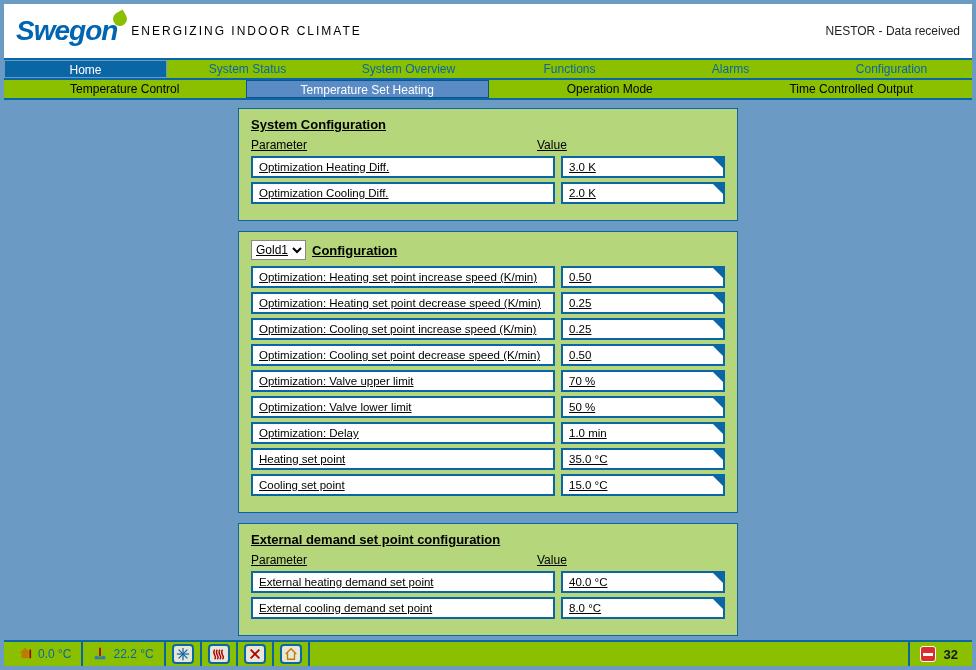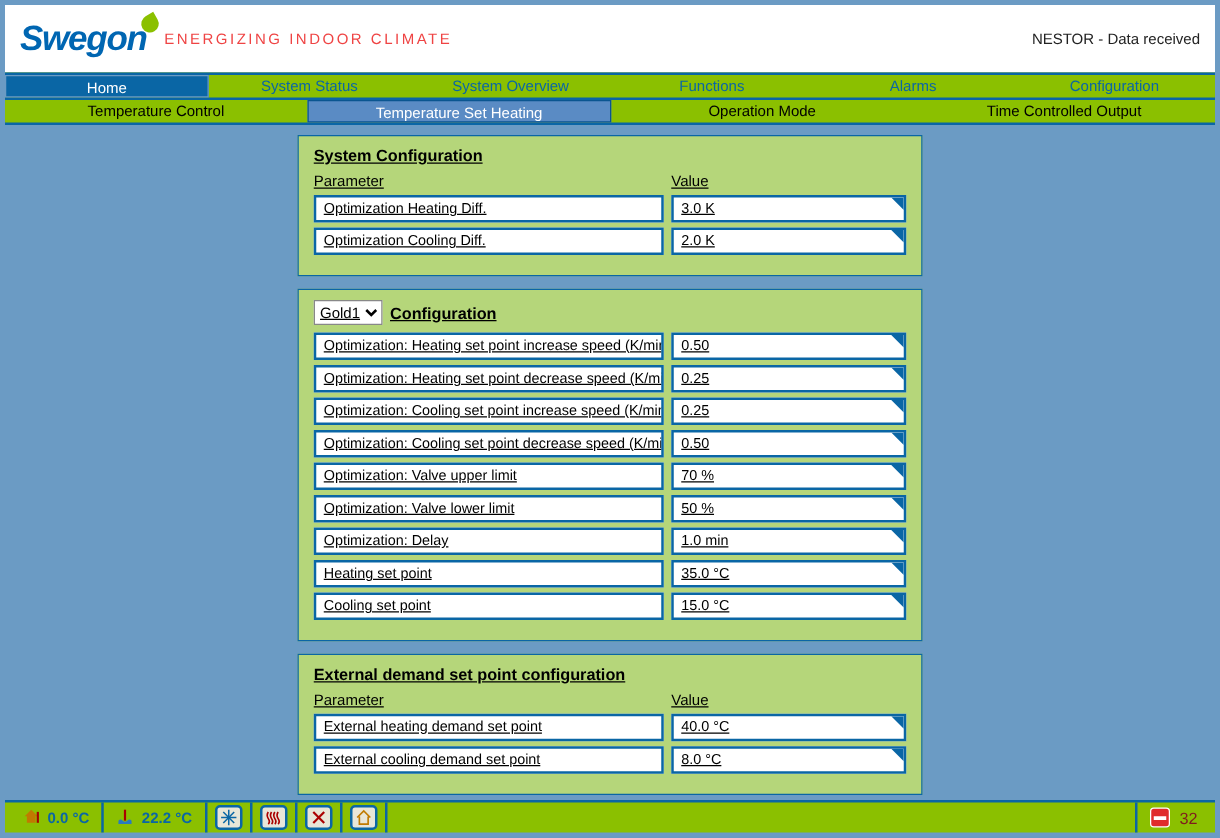--- a/index.html
+++ b/index.html
@@ -40,21 +40,21 @@
     display: inline-block;
     width: 14px; height: 14px;
     background: #8bc000;
     border-radius: 50% 0 50% 50%;
     transform: rotate(-30deg);
     position: relative;
     top: -14px; left: -4px;
   }
   .tagline {
     font-size: 12px;
-    color: #ef4444;
+    color: #000000;
     letter-spacing: 2px;
   }
   .status-text {
     font-size: 12px;
     color: #222;
   }
   .main-nav {
     background: #8bc000;
     height: 22px;
     display: flex;
@@ -133,21 +133,21 @@
     background: #fff;
     border: 2px solid #0a66a5;
     height: 22px;
     line-height: 18px;
     padding: 0 6px;
     font-size: 11.5px;
     overflow: hidden;
     white-space: nowrap;
     position: relative;
   }
-  .cell.param { width: 280px; }
+  .cell.param { width: 304px; }
   .cell.val { flex: 1; }
   .cell.val::after {
     content: "";
     position: absolute;
     right: 0; top: 0;
     border-left: 10px solid transparent;
     border-top: 10px solid #0a66a5;
   }
   select.unit-select {
     background: #fff;
@@ -163,21 +163,21 @@
     align-items: center;
     padding: 0 4px;
   }
   .footer-cell {
     display: flex;
     align-items: center;
     gap: 6px;
     padding: 0 10px;
     height: 100%;
     border-right: 2px solid #0a66a5;
-    font-weight: bold;
+    font-weight: normal;
     color: #0a66a5;
     font-size: 12px;
   }
   .footer-cell.btn {
     cursor: pointer;
     padding: 0 6px;
   }
   .footer-cell.btn .ficon {
     border: 2px solid #0a66a5;
     border-radius: 4px;
@@ -199,21 +199,21 @@
     width: 16px; height: 16px;
     background: #e02c2c;
     border: 1px solid #fff;
     display: inline-flex;
     align-items: center;
     justify-content: center;
     transform: rotate(0deg);
     border-radius: 3px;
   }
   .stop-icon .bar { width: 10px; height: 3px; background: #fff; }
-  .count { font-weight: normal; color: #7f1d1d; font-size: 13px; }
+  .count { font-weight: bold; color: #0f172a; font-size: 13px; }
   .ficon svg { width: 14px; height: 14px; }
 </style>
 </head>
 <body>
 
 <div class="app">
   <div class="header">
     <div class="logo-area">
       <span class="logo-text">Swegon</span>
       <span class="tagline">ENERGIZING INDOOR CLIMATE</span>

